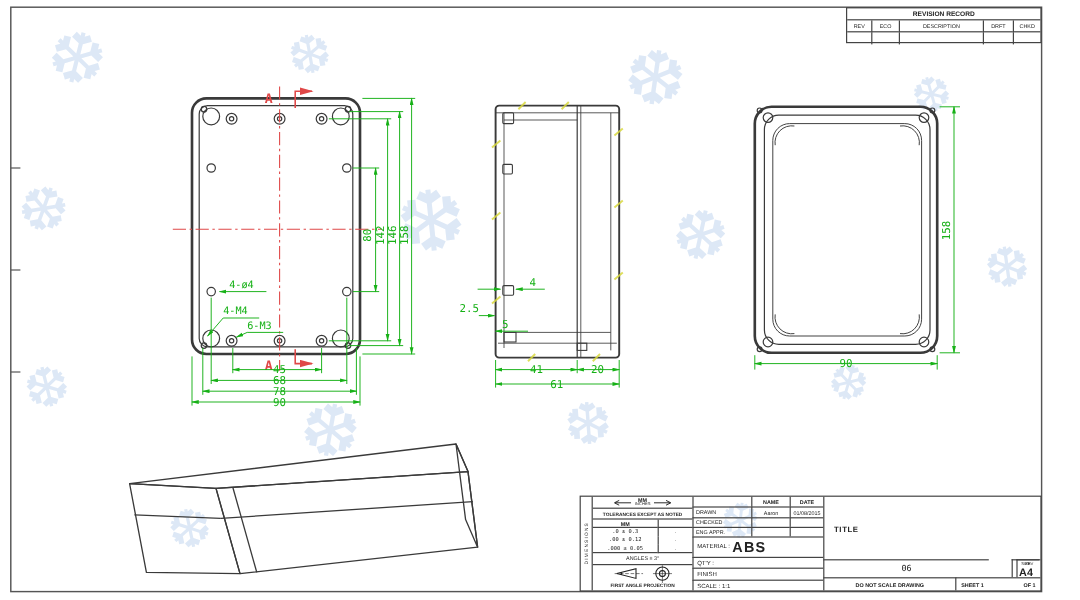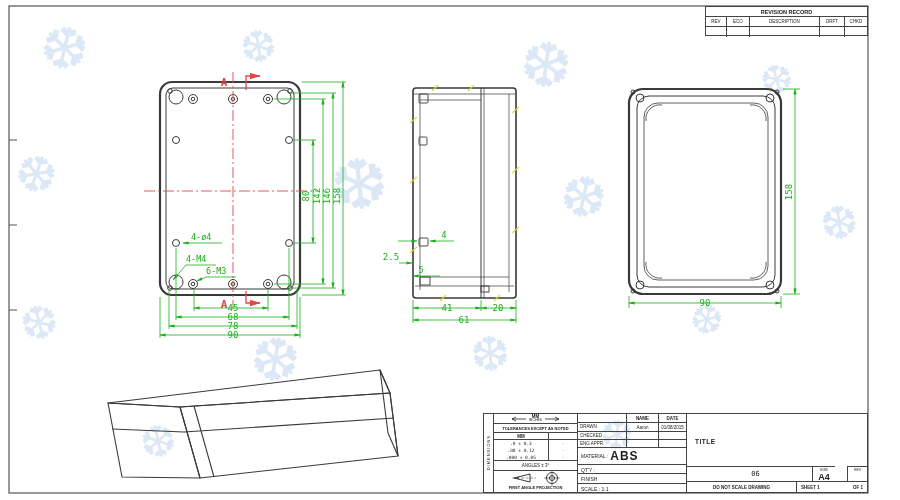--- a/index.html
+++ b/index.html
@@ -329,21 +329,21 @@
       <span class="f5">MATERIAL :</span>
       <span class="f12">ABS</span>
     </div>
     <div class="cell f5 bl bt" style="left:93px;top:50px;width:109px;height:9px;padding:2px 3px;">QT'Y :</div>
     <div class="cell f5 bl bt" style="left:93px;top:59px;width:109px;height:10px;padding:2px 3px;">FINISH</div>
     <div class="cell f5 bl bt" style="left:93px;top:69px;width:109px;height:9px;padding:2px 3px;">SCALE : 1:1</div>
 
     <div class="cell f65 bl" style="left:202px;top:0;width:181px;height:52px;padding:24px 0 0 8px;font-weight:bold;letter-spacing:0.5px;">TITLE</div>
 
     <div class="cell ctr f7 bl bt mono" style="left:202px;top:52px;width:138px;height:15px;">06</div>
-    <div class="cell bl bt" style="left:328px;top:52px;width:23px;height:15px;">
+    <div class="cell bl bt" style="left:359px;top:52px;width:23px;height:15px;">
       <div class="ctr f35" style="height:5px;">SIZE</div>
       <div class="ctr f9" style="height:10px;font-weight:bold;">A4</div>
     </div>
     <div class="cell bl bt" style="left:363px;top:52px;width:20px;height:15px;">
       <div class="ctr f35" style="height:5px;">REV</div>
     </div>
 
     <div class="cell ctr f45 bl bt" style="left:202px;top:67px;width:110px;height:11px;font-weight:bold;">DO NOT SCALE DRAWING</div>
     <div class="cell bl bt" style="left:312px;top:67px;width:71px;height:11px;display:flex;align-items:center;justify-content:space-between;padding:0 4px;">
       <span class="f45" style="font-weight:bold;">SHEET 1</span>

